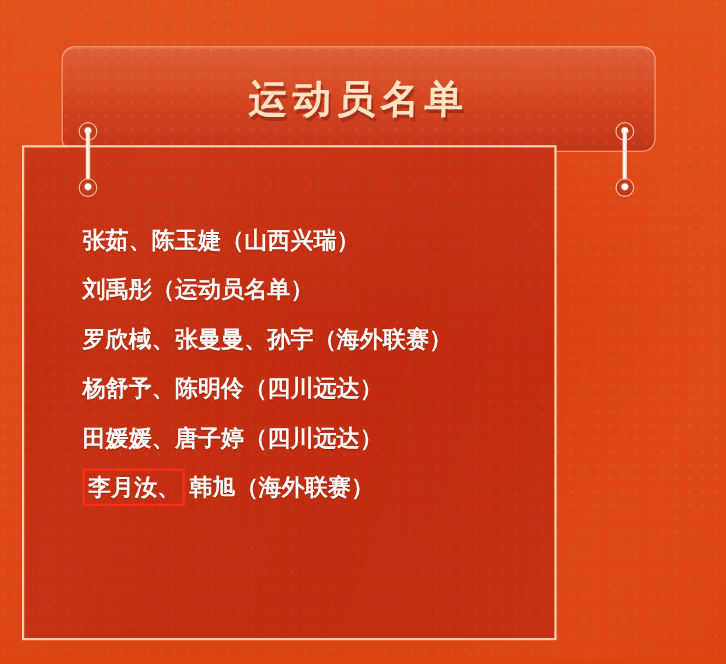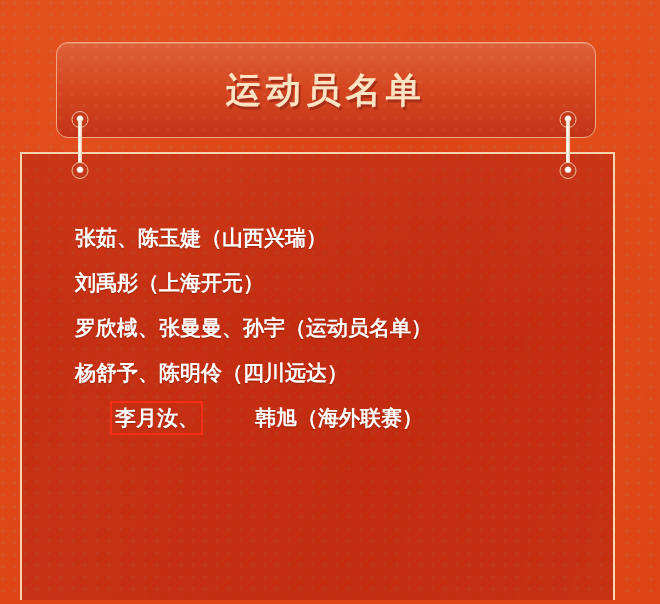--- a/index.html
+++ b/index.html
@@ -128,22 +128,22 @@
     border: 1.8px solid #f4c3a3;
     background: radial-gradient(circle at 50% 45%, #ffffff 0%, #ffffff 22%, #c73c1c 34%, #b5330f 100%);
   }
   .connector .knob.top    { top: 1px; }
   .connector .knob.bottom { top: 52px; }
 
   
   #list-panel {
     position: absolute;
     left: 20px;
-    top: 152px;
-    width: 595px;
+    top: 132px;
+    width: 486px;
     height: 450px;
     border: 2px solid #f4d3ae;
     background: linear-gradient(180deg, #c93515 0%, #c42d10 40%, #c52f11 100%);
     overflow: hidden;
   }
 
   #list-panel .panel-texture {
     position: absolute;
     inset: 0;
     background-image:
@@ -187,30 +187,28 @@
 
   
   .roster-row .hl-seg {
     display: inline-block;
     border: 2.5px solid #ff2d18;
     padding: 1px 2px 1px 3px;
     line-height: 28px;
     vertical-align: middle;
     position: relative;
     top: -1px;
-    margin-left: 35px;
   }
   .roster-row .rest-seg {
     display: inline-block;
     vertical-align: middle;
     line-height: 28px;
     position: relative;
     top: -1px;
     padding-left: 4px;
-    margin-left: 48px;
   }
 
   
   #bottom-strip {
     position: absolute;
     left: 0;
     right: 0;
     top: 600px;
     height: 4px;
     background: #dd4414;
@@ -240,23 +238,24 @@
     <div class="rod"></div>
     <div class="knob bottom"></div>
   </div>
 
   <div id="list-panel">
     <div class="panel-texture"></div>
     <div class="panel-sheen"></div>
 
     <ul id="roster">
       <li class="roster-row">张茹、陈玉婕（山西兴瑞）</li>
-      <li class="roster-row">刘禹彤（上海开元）</li>
-      <li class="roster-row">罗欣棫、张曼曼、孙宇（运动员名单）</li>
+      <li class="roster-row">刘禹彤（运动员名单）</li>
+      <li class="roster-row">罗欣棫、张曼曼、孙宇（海外联赛）</li>
       <li class="roster-row">杨舒予、陈明伶（四川远达）</li>
+      <li class="roster-row">田媛媛、唐子婷（四川远达）</li>
       <li class="roster-row">
         <span class="hl-seg">李月汝、</span><span class="rest-seg">韩旭（海外联赛）</span>
       </li>
     </ul>
   </div>
 
   <div id="bottom-strip"></div>
 </div>
 
 </body></html>

